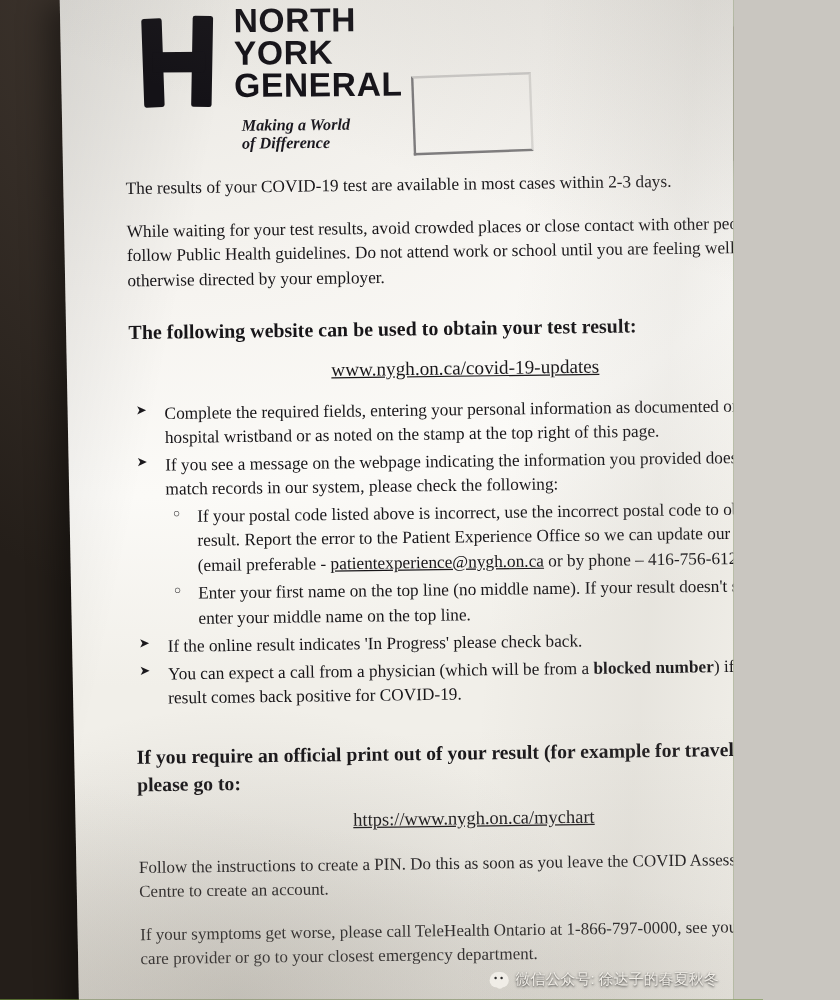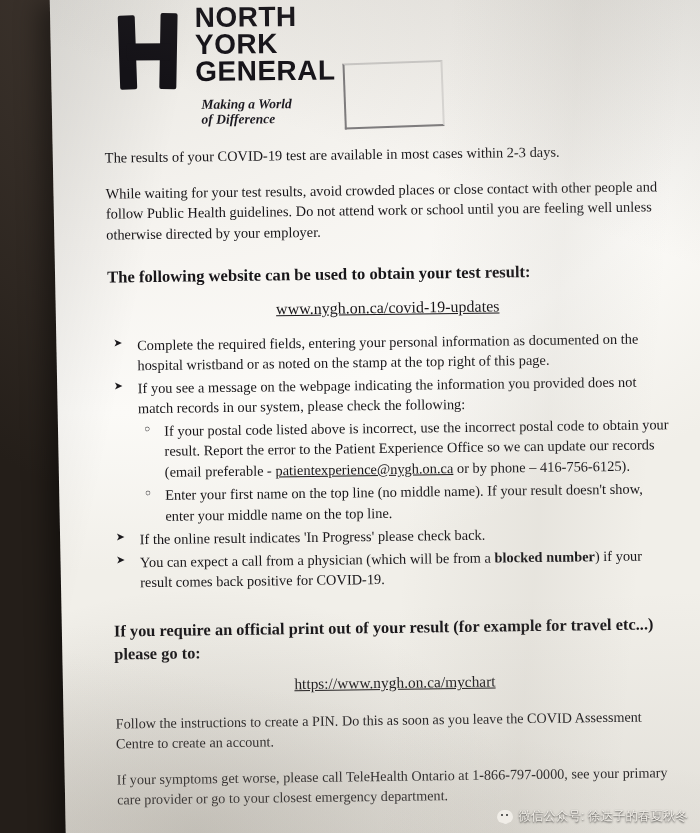--- a/index.html
+++ b/index.html
@@ -10,21 +10,21 @@
     width: 700px;
     height: 833px;
     overflow: hidden;
     background: #c9c6c0;
     font-family: "Liberation Serif", serif;
   }
 
   
   #stage {
     position: relative;
-    width: 700px;
+    width: 611px;
     height: 833px;
     overflow: hidden;
     background: #4d7c0f;
   }
 
   
   .backdrop {
     position: absolute;
     inset: 0;
     background:

